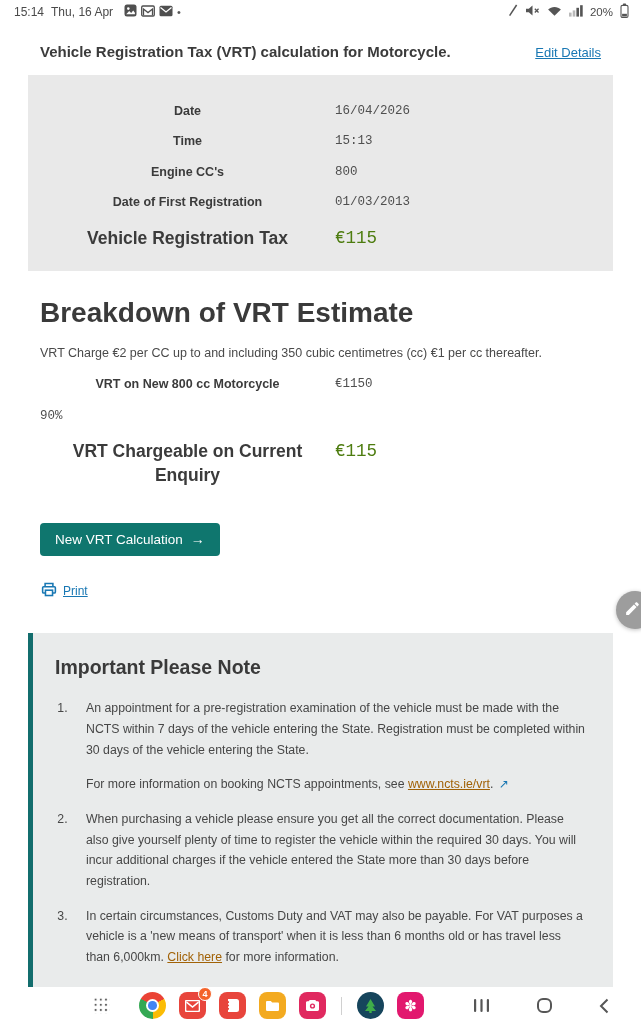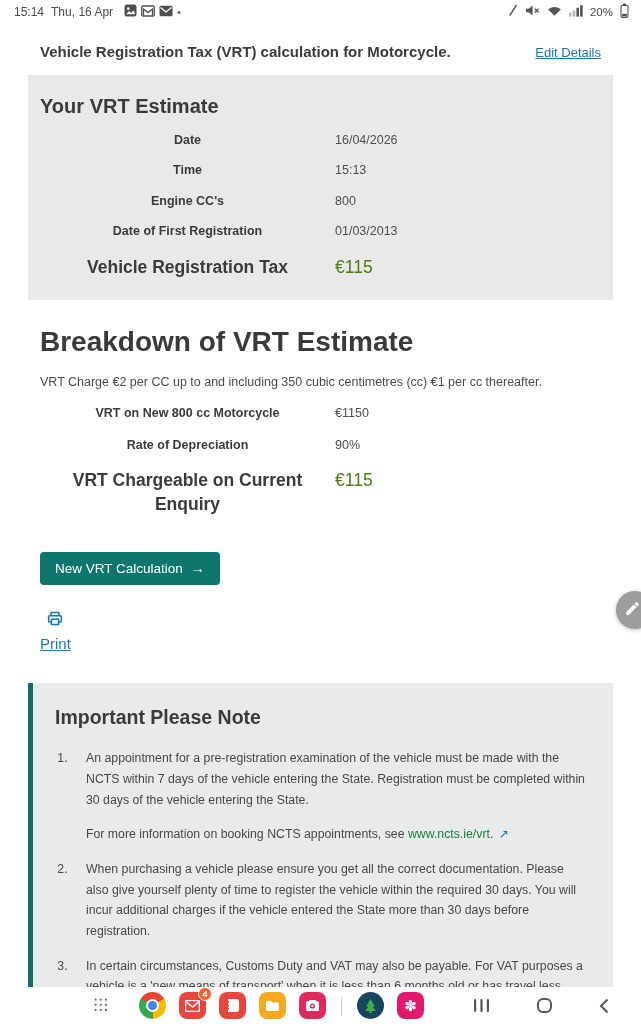--- a/index.html
+++ b/index.html
@@ -21,49 +21,49 @@
   .content { padding:0 28px; }
   h1.page-title { font-size:27px; font-weight:700; color:#3a3a3a; margin:15px 0 0 12px; }
   .subrow { display:flex; justify-content:space-between; align-items:flex-end; margin:21px 12px 0 12px; }
   .subtitle { font-size:15px; font-weight:700; color:#3b3b3b; }
   a.edit-link { font-size:13px; color:#1877b3; text-decoration:underline; cursor:pointer; }
   
   .panel { background:#e9e9e9; margin-top:15px; padding:14px 16px 20px 12px; }
   .panel h2 { font-size:20px; font-weight:700; color:#3a3a3a; margin:6px 0 4px 0; }
   .kv { display:flex; margin-top:14px; font-size:12.5px; line-height:1.3;text-align:center; }
   .kv-label { width:295px; flex-shrink:0; font-weight:700; color:#3b3b3b; }
-  .kv-value { color:#4f4f4f; }
+  .kv-value { color:#4f4f4f;font-family:Liberation Mono, monospace; }
   .kv.total { font-size:17.5px; margin-top:17px; line-height:1.35; }
   .kv.total .kv-value { color:#4d7c0f; }
   .kv.out { margin-left:12px; margin-right:12px; margin-top:16px; }
   h2.section { font-size:28px; font-weight:700; color:#3a3a3a; margin:26px 0 0 12px; }
   p.intro { font-size:12.5px; color:#4a4a4a; margin:17px 12px 0 12px; }
   
   .btn-primary {
     display:inline-flex; align-items:center; gap:8px; margin:36px 0 0 12px;
     background:#0f766e; color:#fff; border:none; border-radius:4px;
     padding:8px 15px 9px 15px; font-size:13.5px; font-family:inherit; cursor:pointer;
   }
   .btn-arrow { font-size:14px; }
   
   .print-row { margin:25px 0 0 12px; }
-  a.print-link { display:inline-flex; align-items:center; gap:5px; color:#1877b3; font-size:15px; text-decoration:none; cursor:pointer;flex-direction:column; }
+  a.print-link { display:inline-flex; align-items:center; gap:5px; color:#1877b3; font-size:12px; text-decoration:none; cursor:pointer; }
   a.print-link .u { text-decoration:underline; }
   
   .note {
     margin-top:31px; background:#e9ebeb; border-left:5px solid #136d6d;
     padding:13px 14px 20px 22px; min-height:270px;
   }
   .note h2 { font-size:19.5px; font-weight:700; color:#3a3a3a; margin:10px 0 0 0; }
   .note ol { margin:19px 0 0 0; padding-left:16px; font-size:12.3px; color:#474747; line-height:1.68; }
   .note li { padding-left:3px; margin-top:14px; }
   .note li:first-child { margin-top:0; }
   .note p { margin:12px; }
   .note p.more { margin-top:14px; }
-  .note a { color:#15803d; cursor:pointer; }
+  .note a { color:#a16207; cursor:pointer;text-decoration:underline; }
   .ext { color:#1877b3; font-size:12px; text-decoration:none; display:inline-block; margin-left:2px; }
   
   .fab {
     position:absolute; width:38px; height:38px; border-radius:50%;
     right:-13px; top:591px; background:#9d9d9d;
     display:flex; align-items:center; justify-content:flex-start; padding-left:8px;
     box-shadow:0 1px 4px rgba(0,0,0,.25); cursor:pointer;
   }
   
   .taskbar { position:absolute; left:0; right:0; bottom:0; height:37px; background:#fff; }
@@ -145,21 +145,20 @@
 
 <div class="content">
 
 
   <div class="subrow">
     <span class="subtitle">Vehicle Registration Tax (VRT) calculation for Motorcycle.</span>
     <a class="edit-link">Edit Details</a>
   </div>
 
   <div class="panel">
-    <h2>Your VRT Estimate</h2>
 
     <div class="kv">
       <span class="kv-label">Date</span>
       <span class="kv-value">16/04/2026</span>
     </div>
     <div class="kv">
       <span class="kv-label">Time</span>
       <span class="kv-value">15:13</span>
     </div>
     <div class="kv">
@@ -177,21 +176,20 @@
   </div>
 
   <h2 class="section">Breakdown of VRT Estimate</h2>
   <p class="intro">VRT Charge €2 per CC up to and including 350 cubic centimetres (cc) €1 per cc thereafter.</p>
 
   <div class="kv out">
     <span class="kv-label">VRT on New 800 cc Motorcycle</span>
     <span class="kv-value">€1150</span>
   </div>
   <div class="kv out">
-    <span class="kv-label">Rate of Depreciation</span>
     <span class="kv-value">90%</span>
   </div>
   <div class="kv total out">
     <span class="kv-label">VRT Chargeable on Current Enquiry</span>
     <span class="kv-value">€115</span>
   </div>
 
   <div>
     <button class="btn-primary">
       <span>New VRT Calculation</span>

